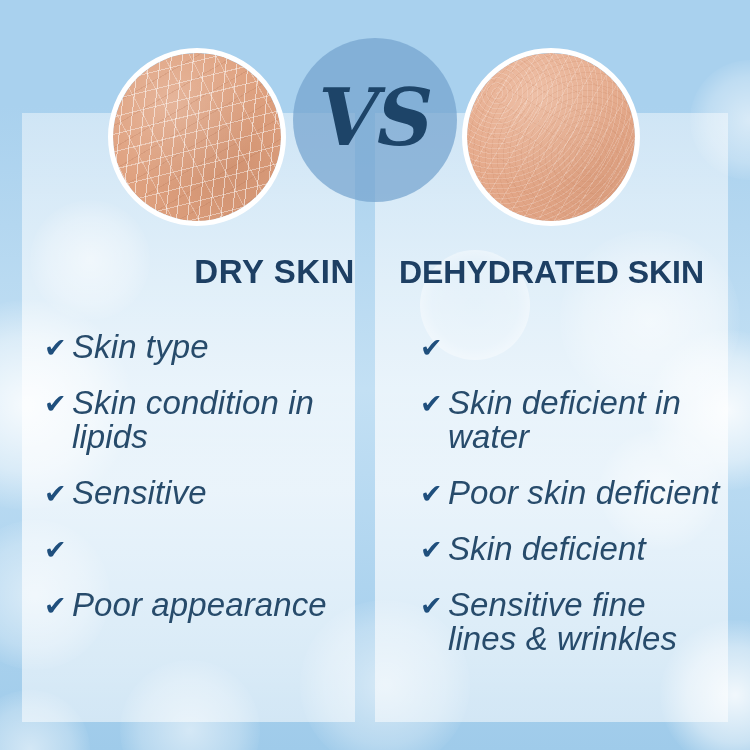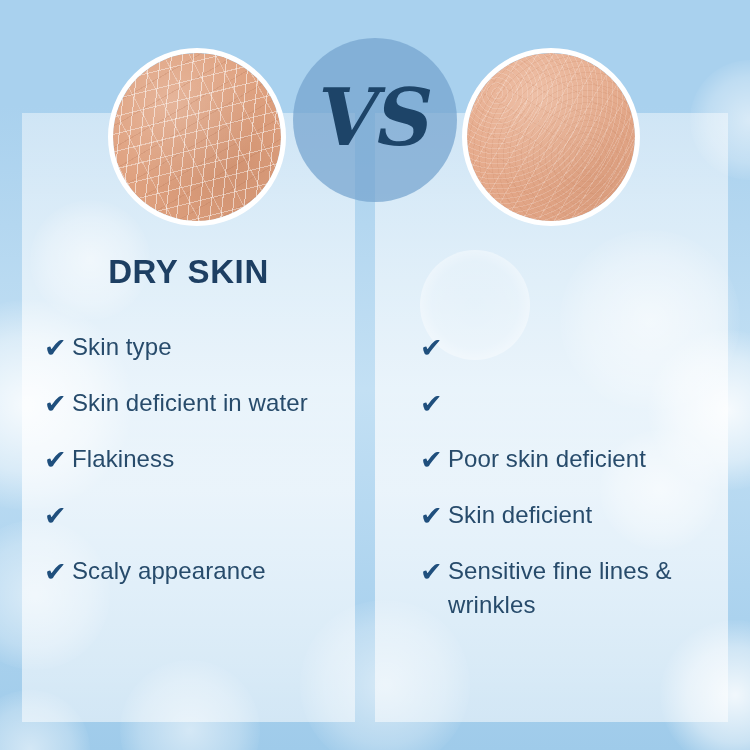--- a/index.html
+++ b/index.html
@@ -174,21 +174,21 @@
     position: absolute;
     top: 252px;
     font-family: "Liberation Sans", sans-serif;
     font-weight: 700;
     font-size: 33px;
     line-height: 40px;
     letter-spacing: 0.6px;
     color: #1d3f63;
     white-space: nowrap;
   }
-  .heading-left  { left: 22px;  width: 333px; text-align: center; }
+  .heading-left  { left: 22px;  width: 333px; text-align: right; }
   .heading-right { left: 375px; width: 353px; text-align: center; letter-spacing: 0px; font-size: 32px;}
 
   
   .list {
     position: absolute;
     top: 330px;
   }
   .list-left  { left: 44px;  width: 300px; }
   .list-right { left: 420px; width: 300px; }
 
@@ -202,25 +202,26 @@
     width: 28px;
     font-size: 27px;
     line-height: 34px;
     color: #1f4f7d;
     font-weight: 700;
     font-family: "DejaVu Sans", sans-serif;
     transform: translateY(1px);
   }
   .item-label {
     font-family: "Liberation Sans", sans-serif;
-    font-size: 24px;
+    font-size: 33px;
     line-height: 34px;
     color: #274b6b;
     font-weight: 400;
     letter-spacing: 0.1px;
+    font-style: italic;
   }
 </style>
 </head>
 <body>
 
 <div id="infographic">
 
   <div class="bokeh b1"></div>
   <div class="bokeh soft b2"></div>
   <div class="bokeh soft b3"></div>
@@ -242,52 +243,54 @@
   </div>
   <div class="skin-circle circle-dehy">
     <div class="tex"></div>
   </div>
 
   <div class="vs-badge">
     <span class="vs-text">VS</span>
   </div>
 
   <div class="heading heading-left">DRY SKIN</div>
+  <div class="heading heading-right">DEHYDRATED SKIN</div>
 
   <div class="list list-left">
     <div class="list-item">
       <span class="check-icon">✔</span>
       <span class="item-label">Skin type</span>
     </div>
     <div class="list-item">
       <span class="check-icon">✔</span>
+      <span class="item-label">Skin condition in lipids</span>
+    </div>
+    <div class="list-item">
+      <span class="check-icon">✔</span>
+      <span class="item-label">Sensitive</span>
+    </div>
+    <div class="list-item">
+      <span class="check-icon">✔</span>
+    </div>
+    <div class="list-item">
+      <span class="check-icon">✔</span>
+      <span class="item-label">Poor appearance</span>
+    </div>
+  </div>
+
+  <div class="list list-right">
+    <div class="list-item">
+      <span class="check-icon">✔</span>
+    </div>
+    <div class="list-item">
+      <span class="check-icon">✔</span>
       <span class="item-label">Skin deficient in water</span>
     </div>
     <div class="list-item">
       <span class="check-icon">✔</span>
-      <span class="item-label">Flakiness</span>
-    </div>
-    <div class="list-item">
-      <span class="check-icon">✔</span>
-    </div>
-    <div class="list-item">
-      <span class="check-icon">✔</span>
-      <span class="item-label">Scaly appearance</span>
-    </div>
-  </div>
-
-  <div class="list list-right">
-    <div class="list-item">
-      <span class="check-icon">✔</span>
-    </div>
-    <div class="list-item">
-      <span class="check-icon">✔</span>
-    </div>
-    <div class="list-item">
-      <span class="check-icon">✔</span>
       <span class="item-label">Poor skin deficient</span>
     </div>
     <div class="list-item">
       <span class="check-icon">✔</span>
       <span class="item-label">Skin deficient</span>
     </div>
     <div class="list-item">
       <span class="check-icon">✔</span>
       <span class="item-label">Sensitive fine lines &amp; wrinkles</span>
     </div>

